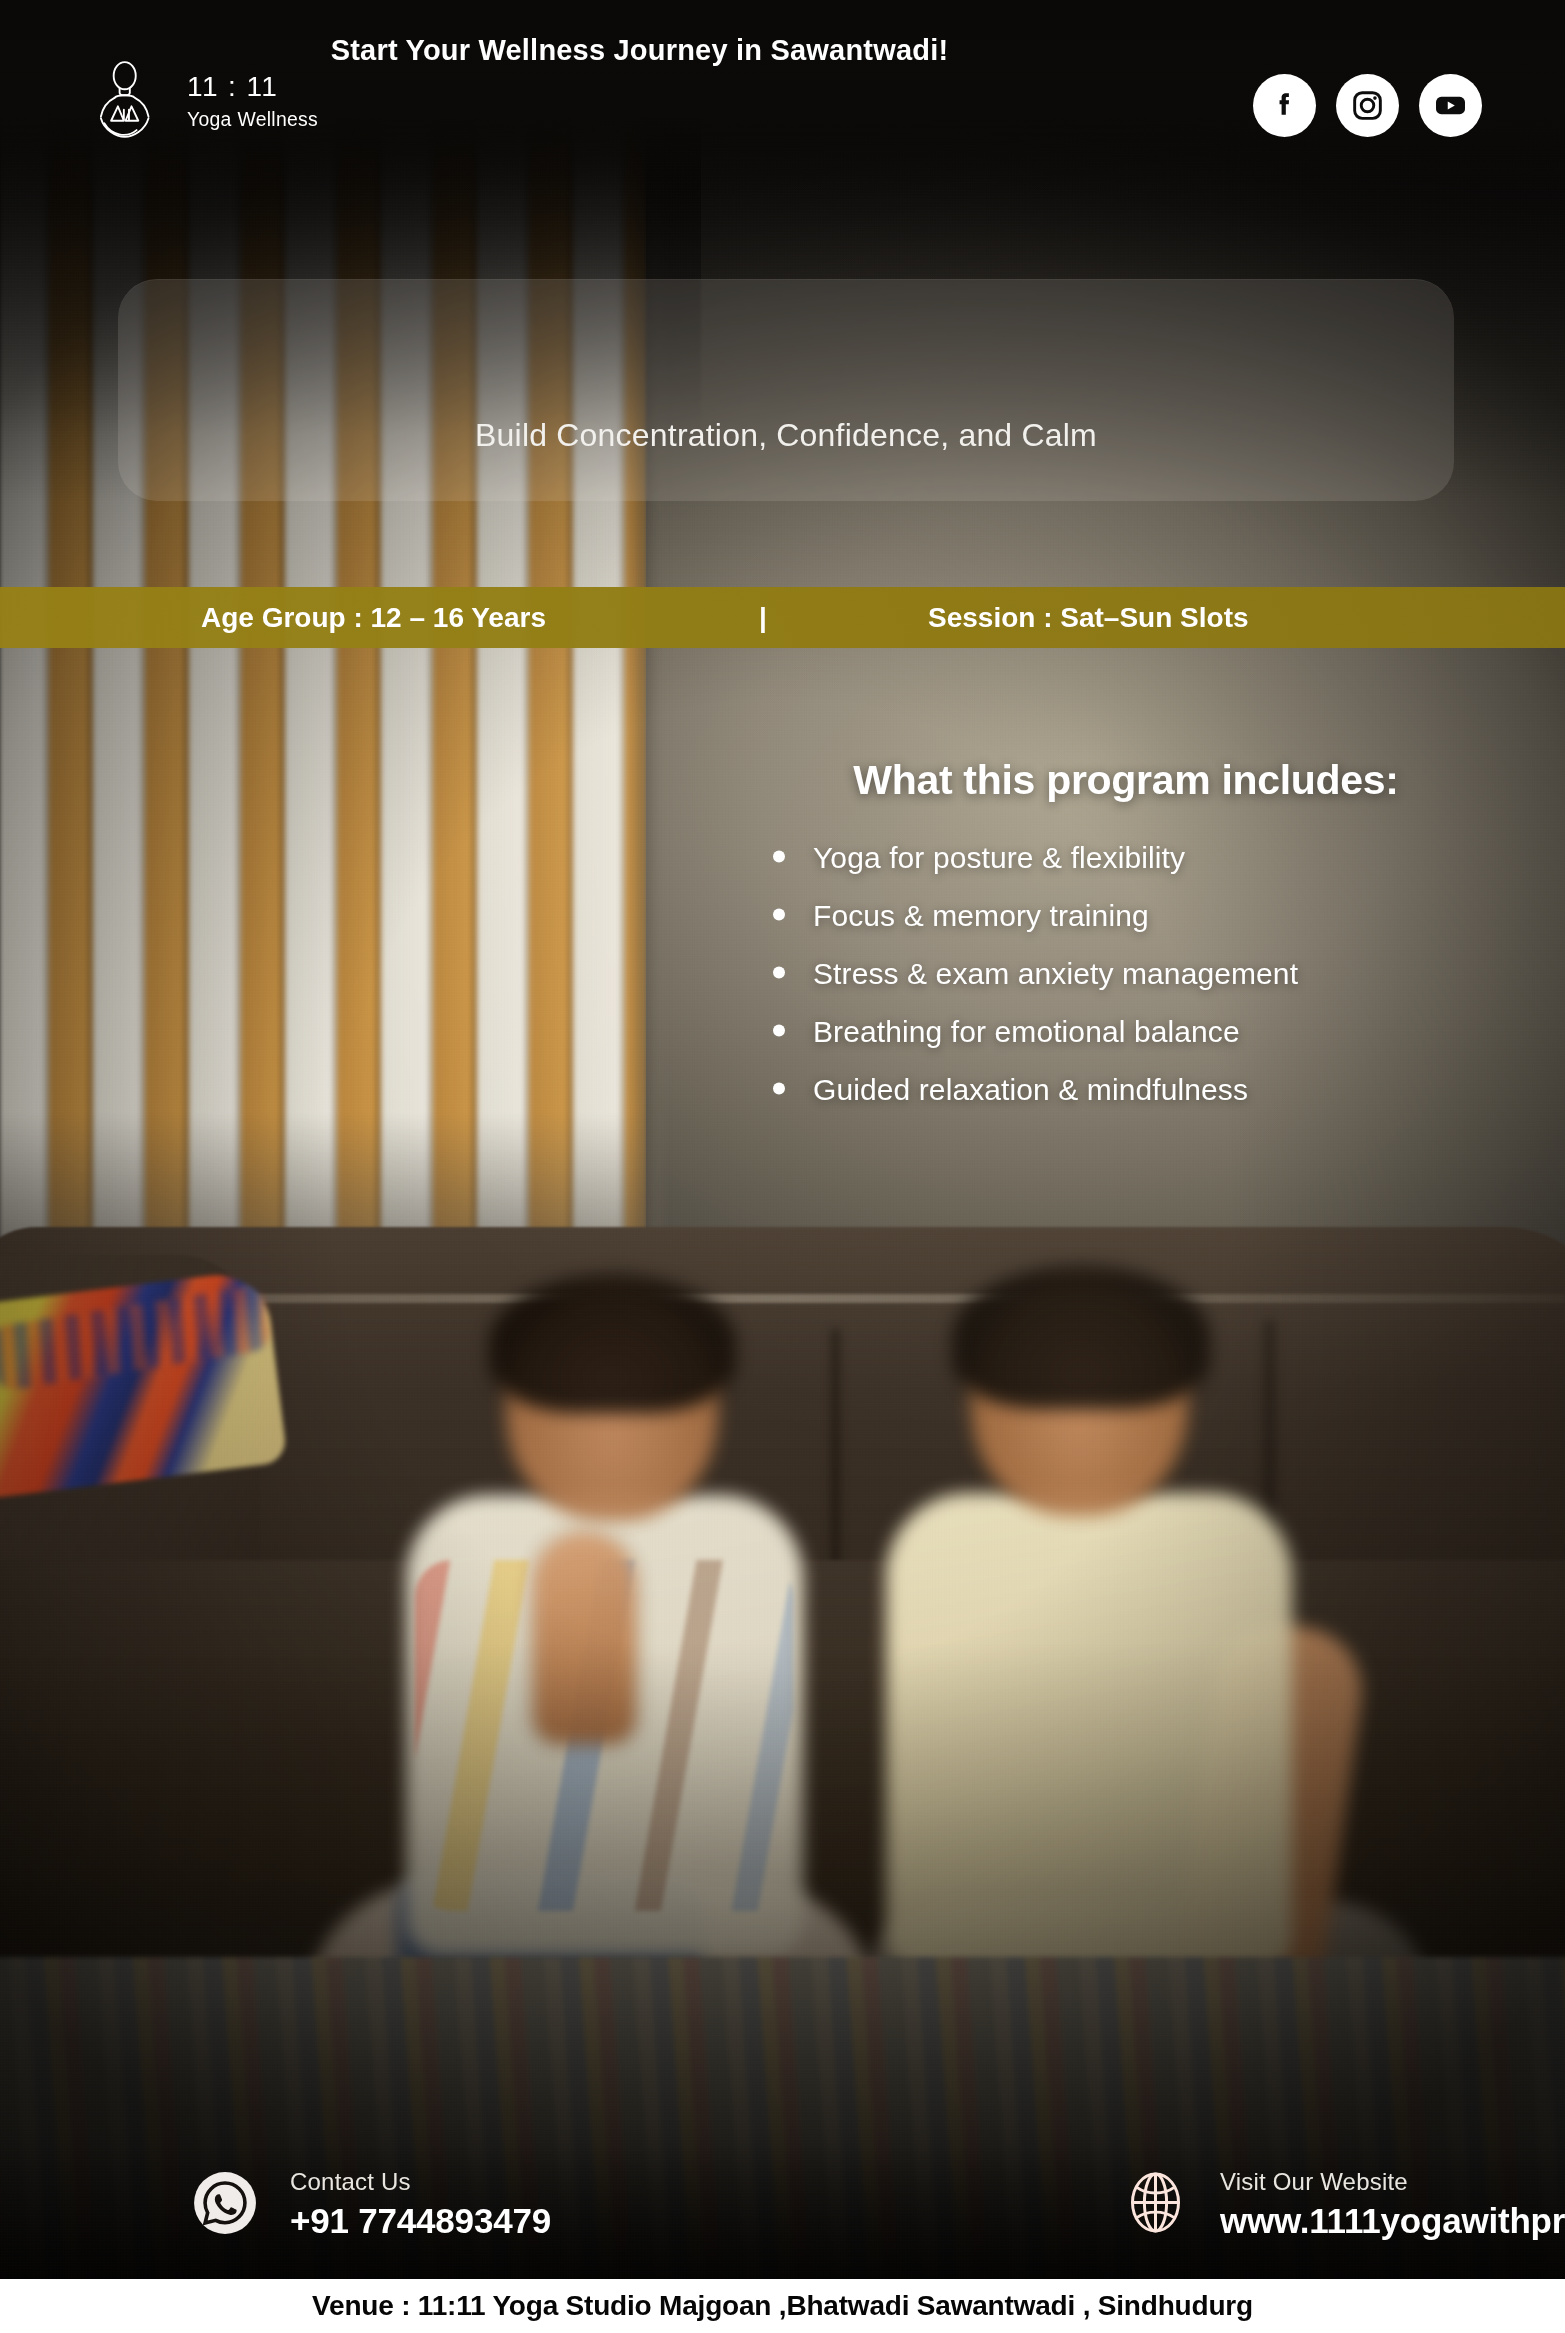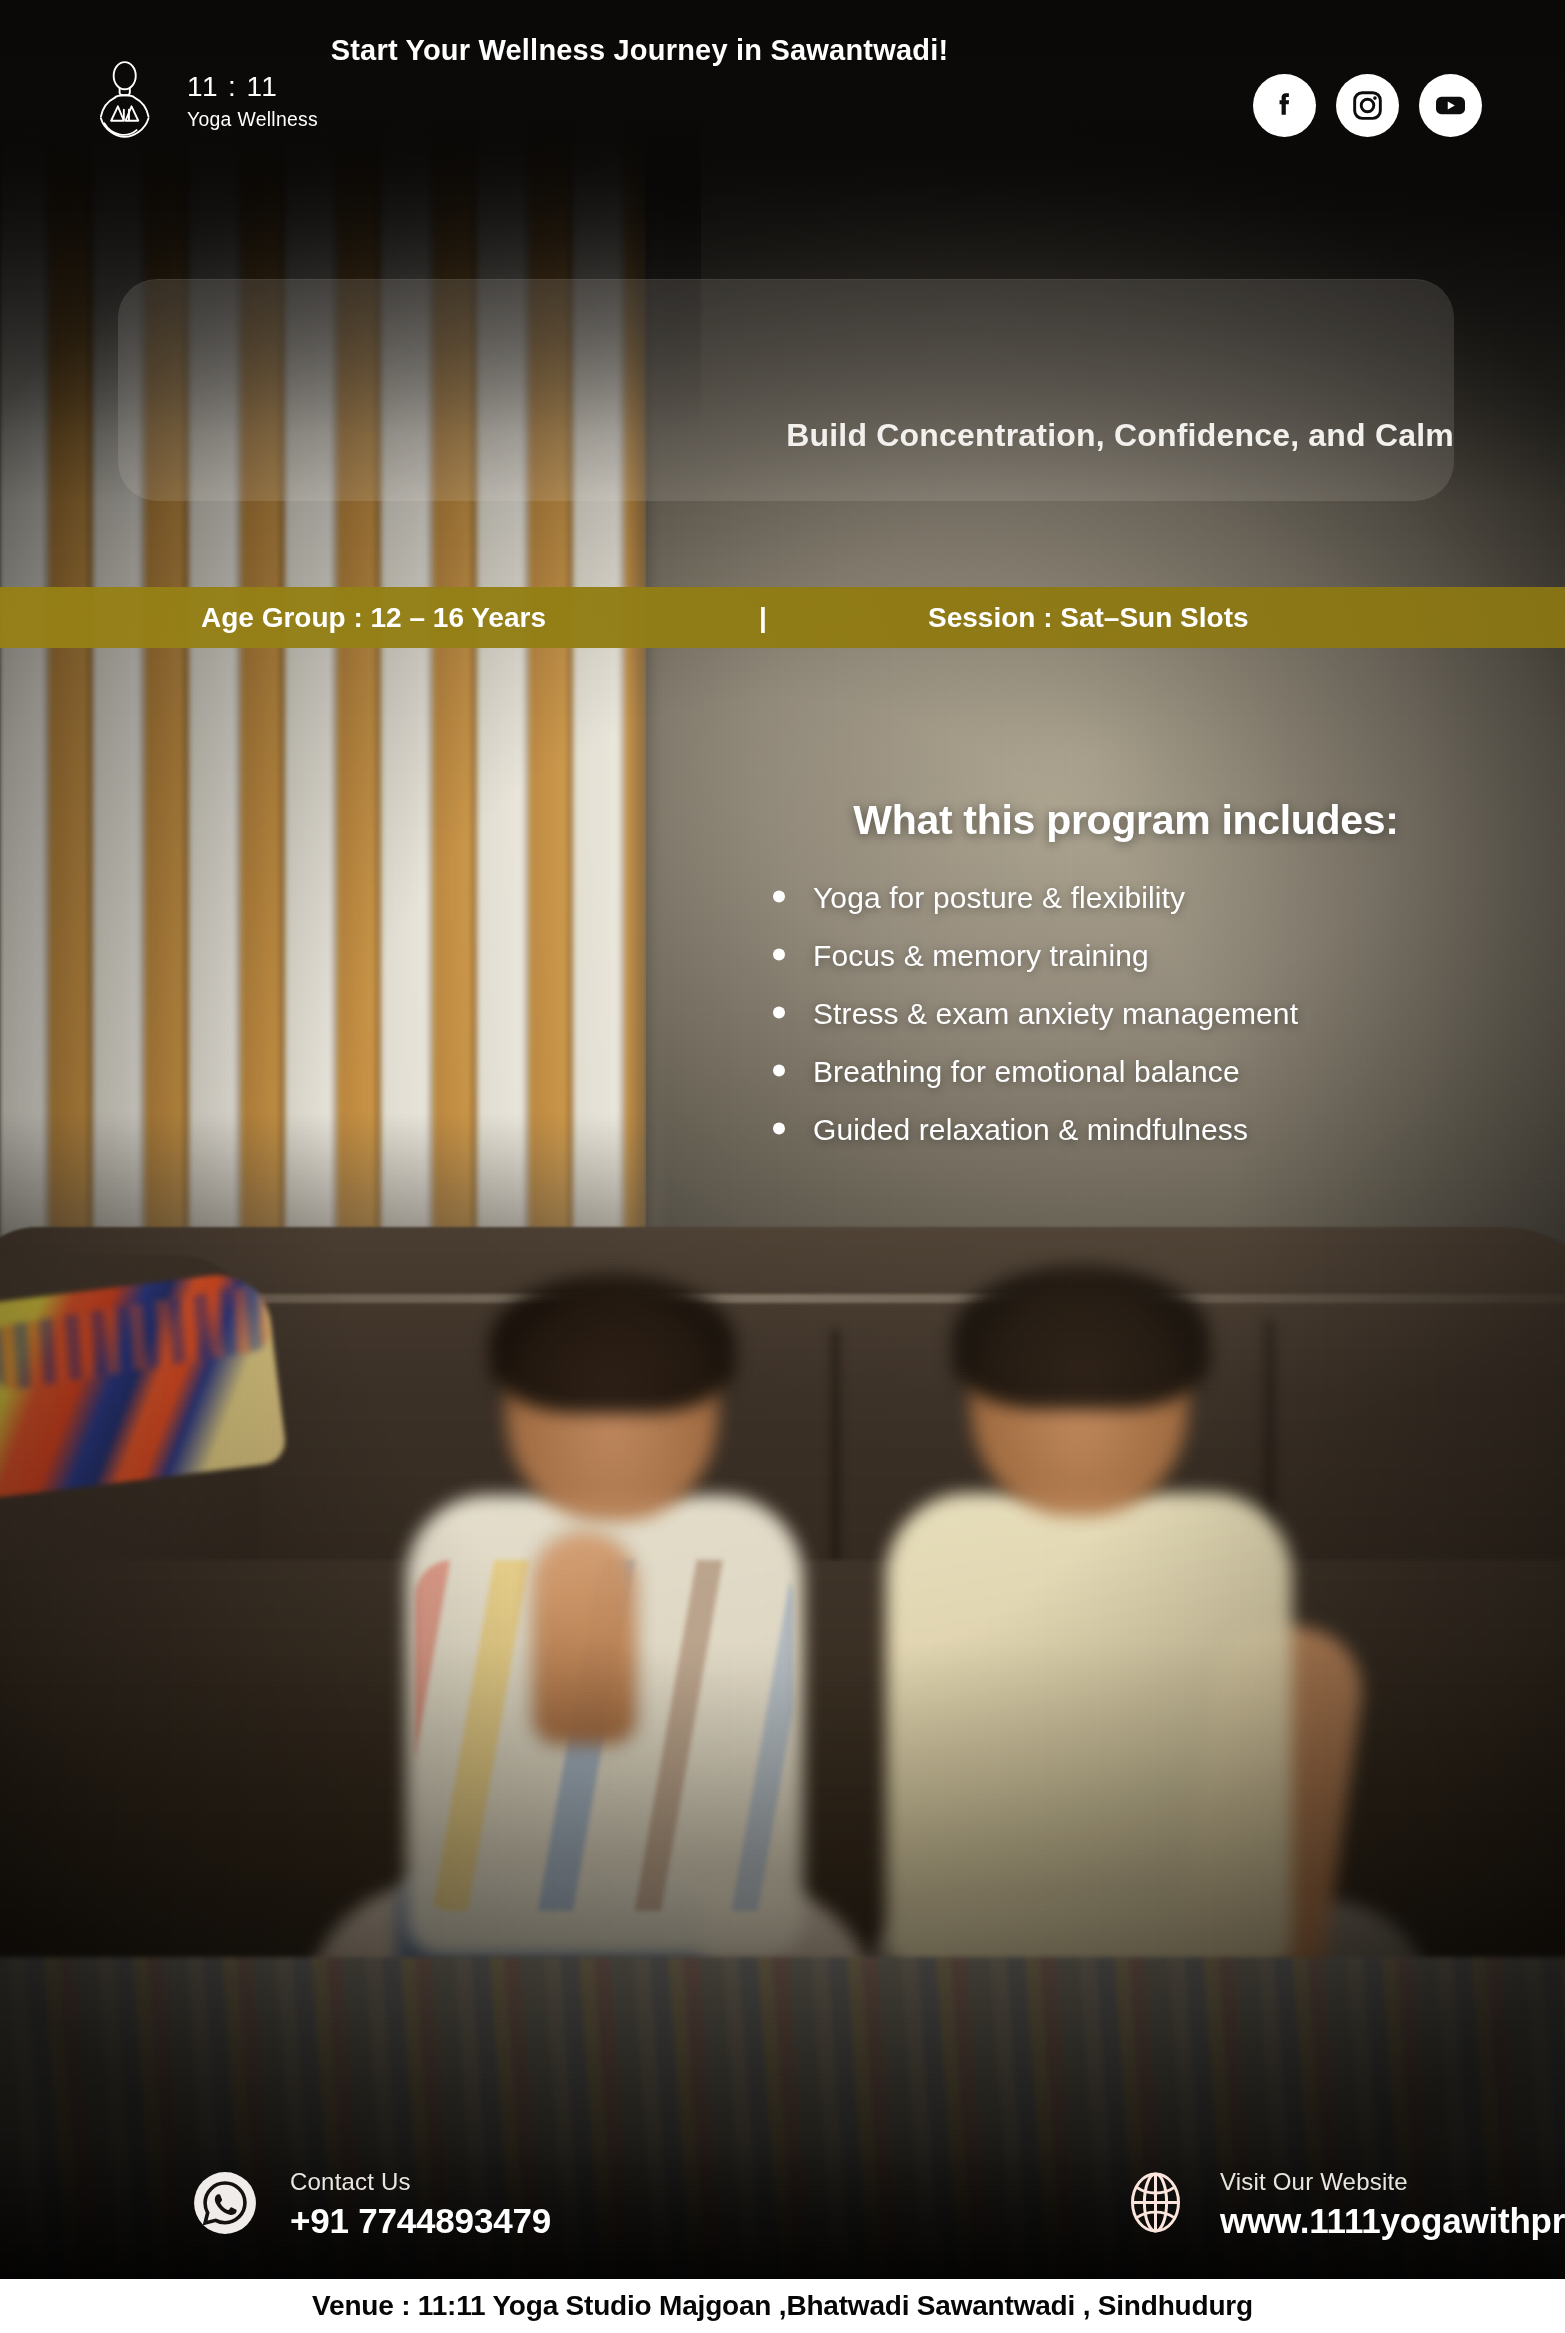--- a/index.html
+++ b/index.html
@@ -246,42 +246,41 @@
     backdrop-filter: blur(1.8px);
     box-shadow: inset 0 0.9px 0 rgba(255,255,255,0.06);
   }
   .headline {
     position: absolute; left: 0; top: 41px; width: 100%;
     text-align: center; color: #fff;
     font-size: 58px; font-weight: 700; letter-spacing: -0.5px; line-height: 1;
   }
   .subheadline {
     position: absolute; left: 0; top: 138px; width: 100%;
-    text-align: right; color: #f2f0ec;
-    font-size: 32px; font-weight: 700; letter-spacing: 0.2px;
+    text-align: center; color: #f2f0ec;
+    font-size: 32px; font-weight: 400; letter-spacing: 0.2px;
   }
 
   
   .goldband {
     position: absolute; left: 0; top: 587px; width: 1565px; height: 61px;
     background: linear-gradient(90deg, rgba(150,128,20,.95) 0%, rgba(148,128,22,.97) 30%, rgba(143,122,20,.98) 60%, rgba(138,118,18,.95) 100%);
     display: flex; align-items: center; color: #fff;
     font-size: 28px; font-weight: 700;
   }
   .gb-left { position: absolute; left: 201px; }
   .gb-sep { position: absolute; left: 759px; font-weight: 700; }
   .gb-right { position: absolute; left: 928px; }
 
   
   .program { position: absolute; left: 729px; top: 757px; width: 794px; }
   .program-title {
     color: #fff; font-size: 41px; font-weight: 700; letter-spacing: -0.3px;
     text-align: center; margin-bottom: 37px;
     text-shadow: 0 1.8px 11px rgba(0,0,0,.45);
-    margin-top: 40px;
   }
   .program ul { list-style: none; margin: 0; padding: 0 0 0 44px; }
   .program li {
     display: flex; align-items: baseline; gap: 28px;
     color: #fff; font-size: 30px; font-weight: 400;
     margin-bottom: 24px; letter-spacing: 0.1px;
     text-shadow: 0 1.8px 9.2px rgba(0,0,0,.40);
   }
   .bullet {
     flex: none; width: 12px; height: 12px; border-radius: 50%;

